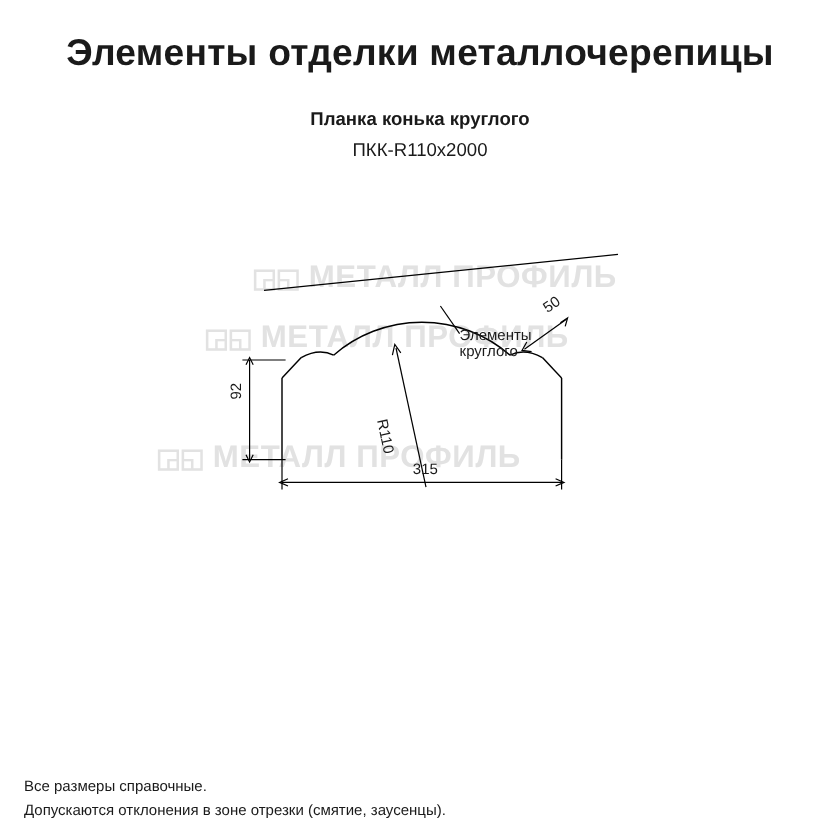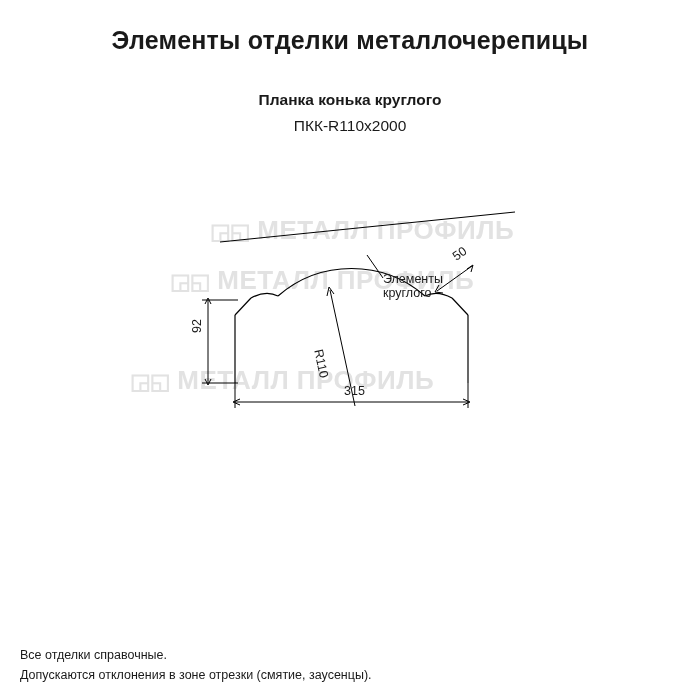--- a/index.html
+++ b/index.html
@@ -18,21 +18,21 @@
   .page {
     position: absolute;
     inset: 0;
   }
   .title {
     position: absolute;
     top: 26px;
     left: 0;
     width: 700px;
     text-align: center;
-    font-size: 25px;
+    font-size: 31px;
     font-weight: bold;
     letter-spacing: 0.2px;
   }
   .subtitle-1 {
     position: absolute;
     top: 91px;
     left: 0;
     width: 700px;
     text-align: center;
     font-size: 15.5px;
@@ -177,16 +177,16 @@
     
     <div class="dim-label" style="left:70px; top:163px; transform:rotate(-90deg); transform-origin:left top;">92</div>
 
     <div class="dim-label" style="left:205px; top:178px; transform:rotate(78deg); transform-origin:left top;">R110</div>
 
     <div class="dim-label" style="left:330px; top:82px; transform:rotate(-35deg); transform-origin:left top;">50</div>
 
     <div class="dim-label" style="left:224px; top:214px;">315</div>
   </div>
 
-  <div class="footer footer-1">Все отделки справочные.</div>
+  <div class="footer footer-1">Все размеры справочные.</div>
   <div class="footer footer-2">Допускаются отклонения в зоне отрезки (смятие, заусенцы).</div>
 
 </div>
 
 </body></html>

